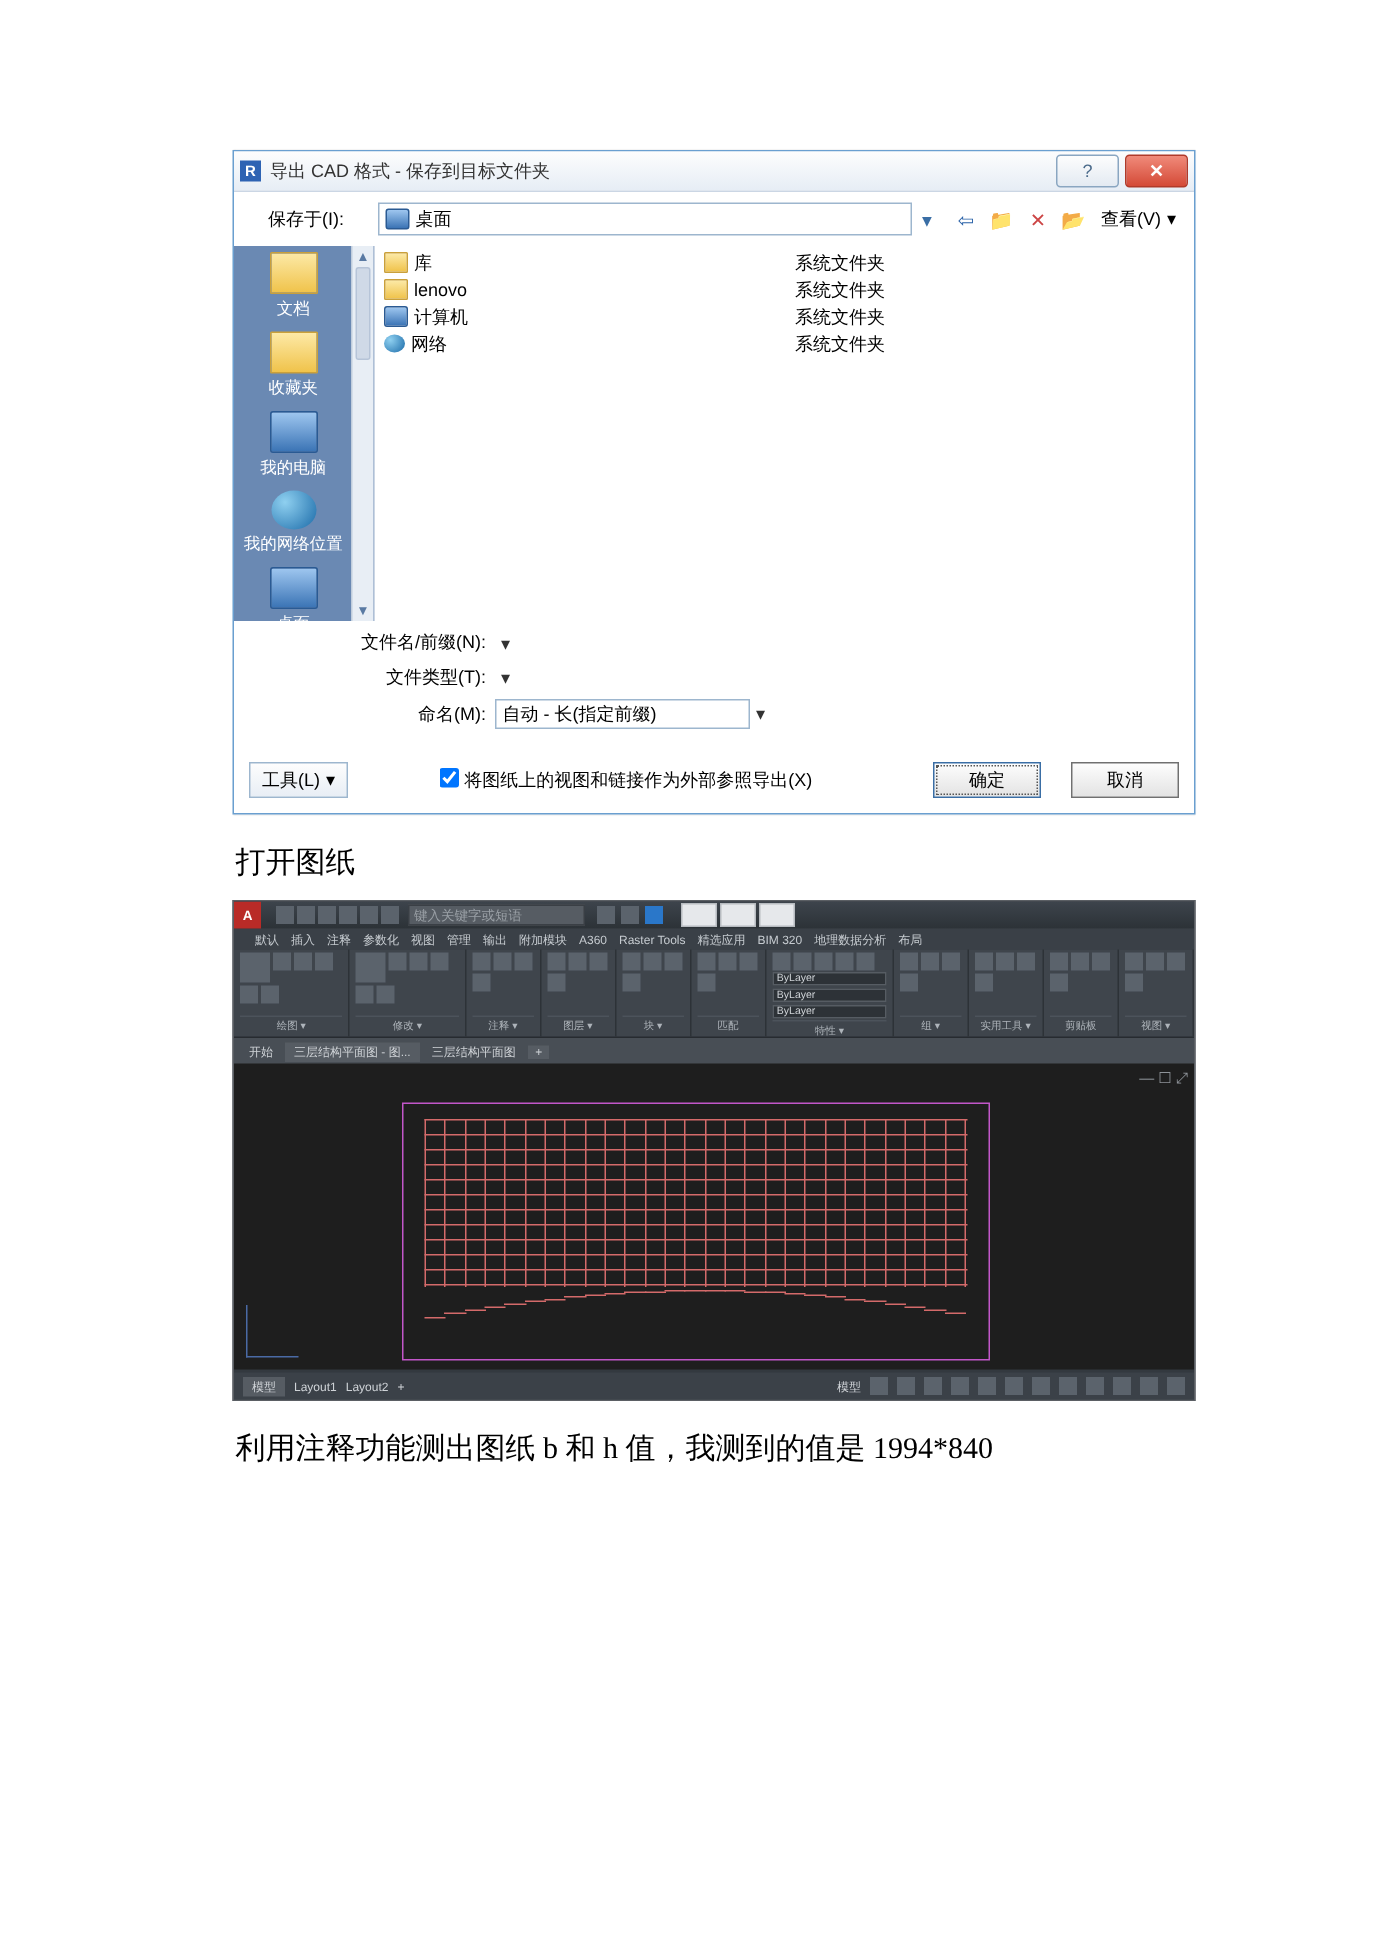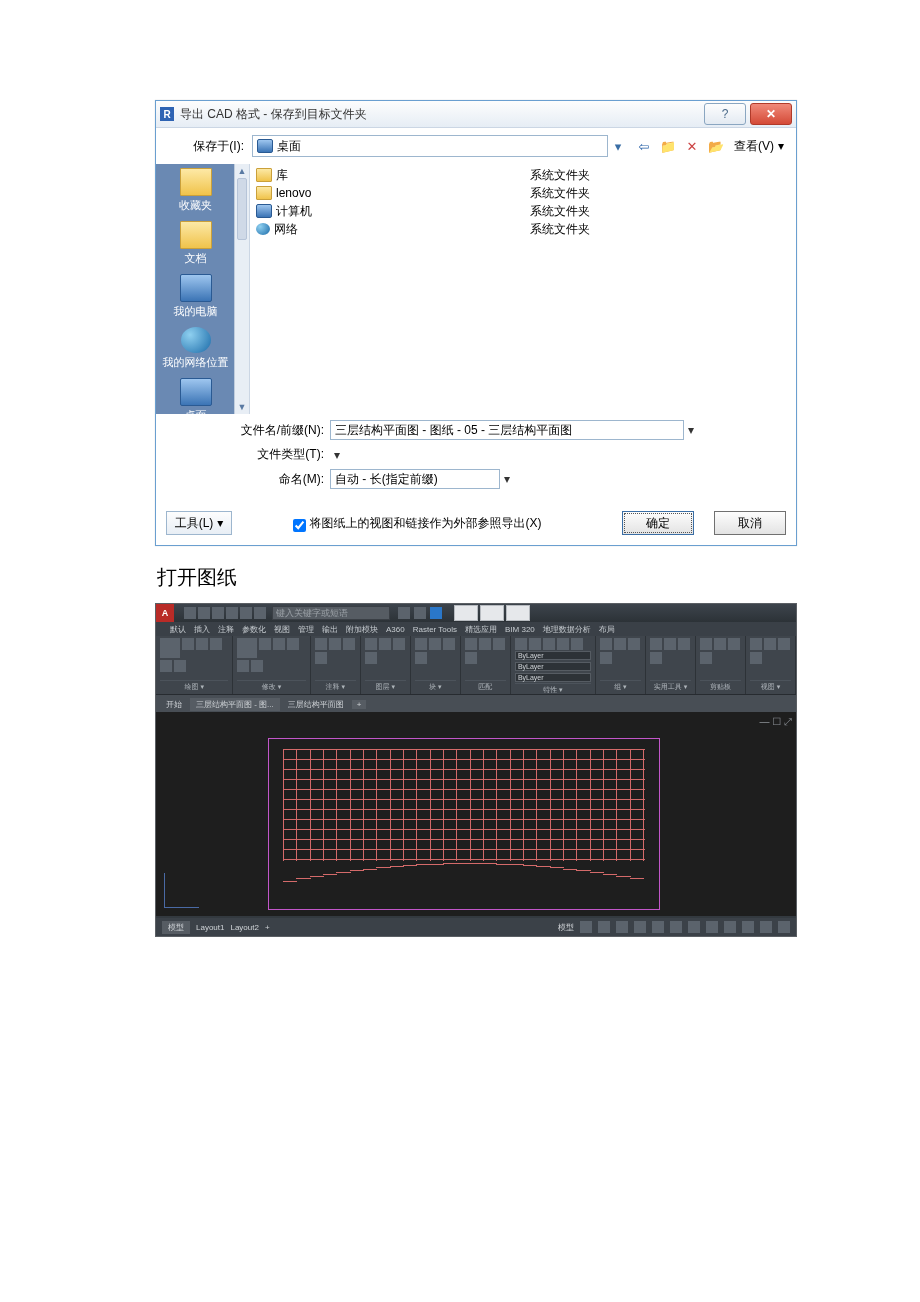--- a/index.html
+++ b/index.html
@@ -6,21 +6,21 @@
 .page{width:920px;margin:0 auto;background:#fff;padding:100px 0 400px 0}
 .inner{margin:0 155px 0 155px}
 
 .dlg{width:640px;border:1px solid #6a9fd0;background:#fff;box-shadow:0 0 1px rgba(0,0,0,.2)}
 .titlebar{height:26px;background:linear-gradient(#fdfdfd,#e6edf5);border-bottom:1px solid #cbd6e4;display:flex;align-items:center;padding:0 4px}
 .titlebar .r{width:14px;height:14px;margin-right:6px;background:#2e63b3;color:#fff;font-weight:bold;font-size:10px;display:flex;align-items:center;justify-content:center}
 .titlebar .title{flex:1;color:#333}
 .titlebar .wbtn{width:40px;height:20px;margin-left:4px;border:1px solid #8aa6c1;border-radius:3px;display:flex;align-items:center;justify-content:center;background:linear-gradient(#fdfdfd,#e3eaf2);font-size:12px;color:#4a6a8a}
 .titlebar .wbtn.close{background:linear-gradient(#f08a7a,#d44a37);border-color:#b03a2a;color:#fff;font-weight:bold}
 .savein{height:28px;display:flex;align-items:center;padding:4px 8px}
-.savein .lbl{width:80px;text-align:right;padding-right:8px}
+.savein .lbl{width:80px;text-align:center;padding-right:8px}
 .savein .combo{flex:1;height:20px;border:1px solid #9db6ce;background:#fff;display:flex;align-items:center;padding:0 4px}
 .savein .combo .di{width:14px;height:12px;margin-right:4px}
 .savein .tools{display:flex;gap:4px;margin-left:6px}
 .tb{width:20px;height:20px;display:flex;align-items:center;justify-content:center;color:#3a6ea5;font-size:13px}
 .viewbtn{display:flex;align-items:center;gap:4px;padding:0 4px}
 .body{display:flex;height:250px}
 .places{width:93px;background:#6a89b3;border-right:1px solid #cbd6e4;overflow:hidden;color:#fff;text-align:center;font-size:11px;position:relative}
 .places .sc{position:absolute;right:0;top:0;bottom:0;width:14px;background:#e8eef5;border-left:1px solid #c0cddd}
 .places .sc .ar{height:14px;display:flex;align-items:center;justify-content:center;color:#5a7aa3;font-size:9px}
 .places .sc .thumb{position:absolute;top:14px;left:2px;right:2px;height:60px;background:#cfd9e7;border:1px solid #b6c4d8;border-radius:2px}
@@ -36,21 +36,21 @@
 .c0{width:145px;display:flex;align-items:center;gap:4px}
 .c1{width:105px}.c2{width:110px}.c3{width:70px}
 .fi{width:14px;height:12px}
 .bottom{padding:6px 10px 10px 10px}
 .frow{display:flex;align-items:center;margin-bottom:6px}
 .frow .lbl{width:158px;text-align:right;padding-right:6px}
 .frow .inp{height:18px;border:1px solid #9db6ce;background:#fff;padding:0 4px;display:flex;align-items:center}
 .frow .dd{width:14px;text-align:center;color:#333}
 .btnrow{display:flex;align-items:center;padding:6px 10px 10px 10px}
 .toolsbtn{width:64px;height:22px;border:1px solid #9db6ce;background:linear-gradient(#fdfdfd,#e8eef5);display:flex;align-items:center;justify-content:center;gap:4px}
-.chk{display:flex;align-items:flex-end;gap:4px;margin:0 auto}
+.chk{display:flex;align-items:flex-start;gap:4px;margin:0 auto}
 .chk input{margin:0}
 .btn{width:70px;height:22px;border:1px solid #707070;background:linear-gradient(#fdfdfd,#e3e3e3);display:flex;align-items:center;justify-content:center;margin-left:20px}
 .btn.def{outline:1px dotted #555;outline-offset:-3px;border:1px solid #3a6ea5}
 
 .doctext{font-size:20px;margin:18px 0 12px 2px;font-family:"SimSun"}
 
 .acad{width:640px;height:332px;background:#33393f;border:1px solid #5b5f64;position:relative;overflow:hidden;font-size:9px;color:#cfd3d7}
 .ac-top{height:18px;background:linear-gradient(#3d444c,#2c3237);display:flex;align-items:center}
 .ac-top .a{width:18px;height:18px;background:#b92b27;color:#fff;display:flex;align-items:center;justify-content:center;font-weight:bold;margin-right:4px}
 .ac-top .mid{flex:1;text-align:center;color:#d8dde2}
@@ -112,26 +112,26 @@
   </div>
 
   <div class="body">
     <div class="places">
       <div class="sc">
         <div class="ar">▲</div>
         <div class="thumb"></div>
         <div class="ar" style="position:absolute;bottom:0;left:0;right:0">▼</div>
       </div>
       <div class="pit">
+              <div class="ic folder"></div>
+              <div>文档</div>
+            </div>
+      <div class="pit">
               <div class="ic folder" style="background:linear-gradient(#fde9a6,#f0c34b)"></div>
               <div>收藏夹</div>
-            </div>
-      <div class="pit">
-              <div class="ic folder"></div>
-              <div>文档</div>
             </div>
       <div class="pit">
               <div class="ic mon"></div>
               <div>我的电脑</div>
             </div>
       <div class="pit">
               <div class="ic globe"></div>
               <div>我的网络位置</div>
             </div>
       <div class="pit">
@@ -179,23 +179,20 @@
                 <div class="c c2">系统文件夹</div>
                 <div class="c c3"></div>
               </div>
             </div>
     </div>
   </div>
 
   <div class="bottom">
     <div class="frow">
       <div class="lbl">文件名/前缀(N):</div>
-      <div class="inp" style="width:344px">
-              <span>三层结构平面图 - 图纸 - 05 - 三层结构平面图</span>
-            </div>
       <span class="dd">▾</span>
     </div>
     <div class="frow">
       <div class="lbl">文件类型(T):</div>
       <span class="dd">▾</span>
     </div>
     <div class="frow">
       <div class="lbl">命名(M):</div>
       <div class="inp" style="width:160px">
               <span>自动 - 长(指定前缀)</span>
@@ -474,15 +471,16 @@
     <span class="sic"></span>
     <span class="sic"></span>
     <span class="sic"></span>
     <span class="sic"></span>
     <span class="sic"></span>
     <span class="sic"></span>
     <span class="sic"></span>
   </div>
 </div>
 
+<div class="doctext">利用注释功能测出图纸 b 和 h 值，我测到的值是 1994*840</div>
 
 </div>
   </div>
 
 </body></html>

